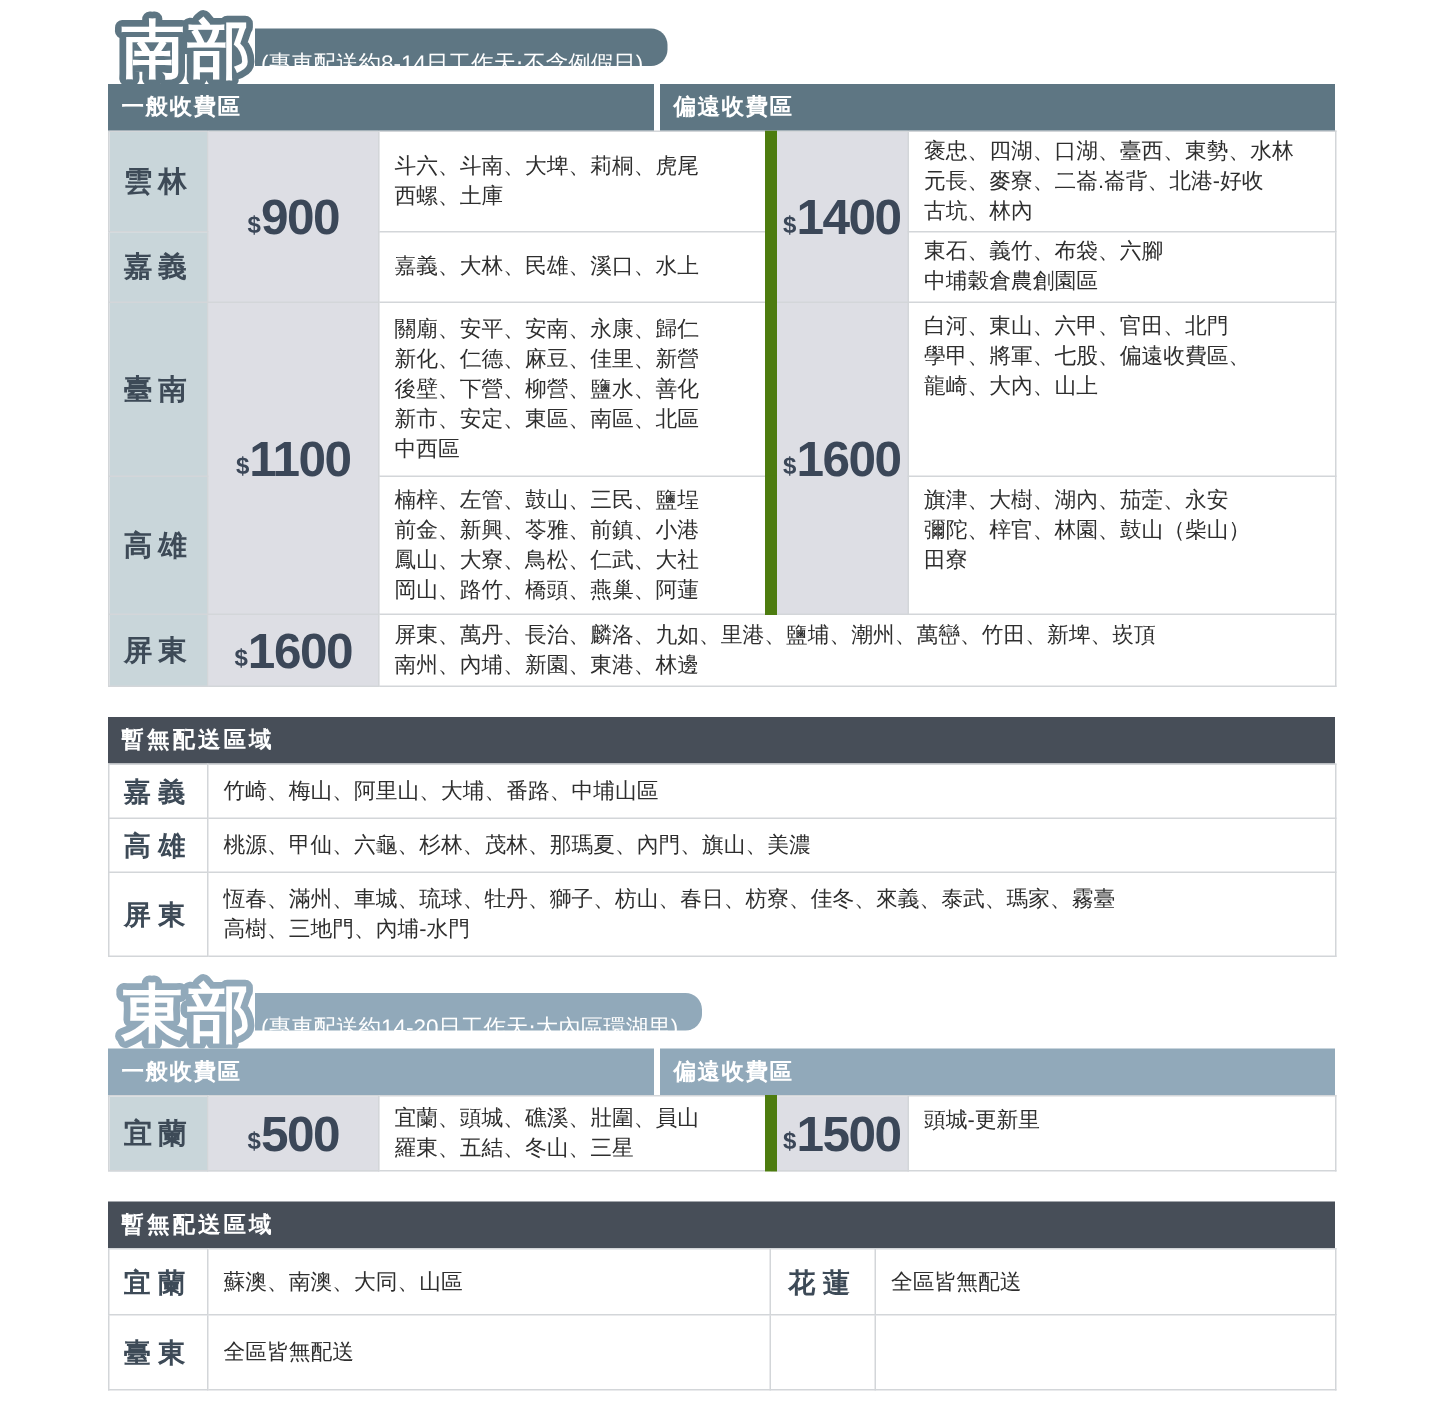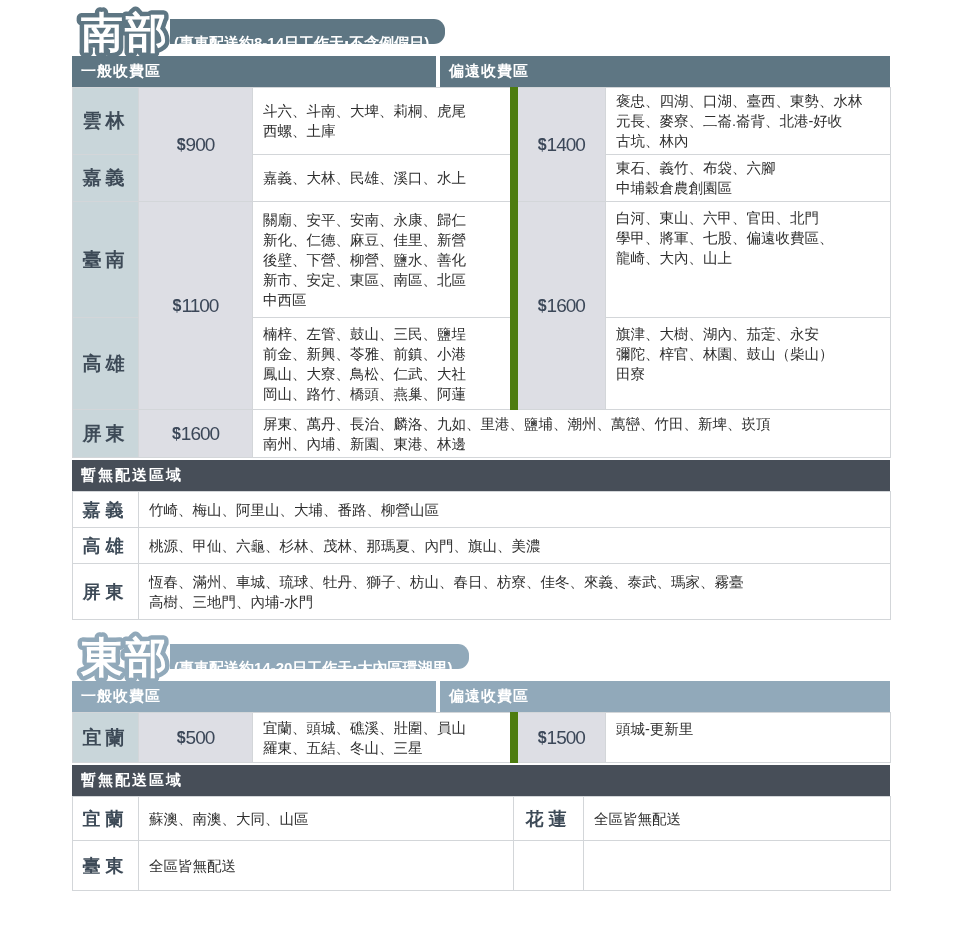--- a/index.html
+++ b/index.html
@@ -17,21 +17,21 @@
   .page{padding:8px 0 0 72px;width:892px}
   .section{width:818px}
 
   
   .section-title{display:flex;align-items:center;height:46px;margin-bottom:2px}
   .title-svg{position:relative;z-index:1;flex:0 0 auto;display:block}
   .title-text{fill:#fff;stroke-linejoin:round;paint-order:stroke fill;
     font-family:"Liberation Sans","DejaVu Sans",sans-serif;font-weight:bold;font-size:42px}
   .south .title-text{stroke:var(--south-accent)}
   .east  .title-text{stroke:var(--east-accent)}
-  .subtitle{height:25px;line-height:25px;color:#fff;font-weight:bold;font-size:15px;
+  .subtitle{height:25px;line-height:25px;color:#fff;font-weight:normal;font-size:15px;
     padding:11px 16px 0 4px;border-radius:0 11px 11px 0;margin-left:-8px;white-space:nowrap}
   .south .subtitle{background:var(--south-accent)}
   .east  .subtitle{background:var(--east-accent)}
 
   
   .band-row{display:flex;gap:4px}
   .band{color:#fff;font-weight:bold;font-size:15px;letter-spacing:1px;
     padding:6px 0 6px 9px}
   .south .band{background:var(--south-accent)}
   .east  .band{background:var(--east-accent)}
@@ -39,29 +39,29 @@
   .band.right{flex:1}
 
   
   table{border-collapse:collapse;width:818px;table-layout:fixed}
   td{border:1px solid var(--border);vertical-align:middle}
   td.region{background:var(--region-cell-bg);color:#3d4a57;font-weight:bold;
     font-size:19px;text-align:center;letter-spacing:4px}
   td.price{background:var(--price-cell-bg);text-align:center;color:var(--price-text);
     white-space:nowrap}
   td.price .cur{font-size:16px;font-weight:bold;vertical-align:1px}
-  td.price .amt{font-size:19px;font-weight:normal;letter-spacing:-1px}
+  td.price .amt{font-size:33px;font-weight:bold;letter-spacing:-1px}
   td.areas{background:#fff;font-size:14.5px;line-height:1.38;padding:3px 4px 3px 10px;
     white-space:pre-line;color:var(--body-text)}
   td.vtop{vertical-align:top;padding-top:6px}
   .gapL{border-left:8px solid #4d7c0f}
 
   
   .dark-bar{background:var(--dark-bar);color:#fff;font-weight:bold;font-size:15px;
-    letter-spacing:2px;padding:6px 0 6px 9px;margin-top:2px;width:818px}
+    letter-spacing:2px;padding:6px 0 6px 9px;margin-top:20px;width:818px}
 
   
   td.nd-region{background:#fff;color:#3d4a57;font-weight:bold;font-size:18px;
     text-align:center;letter-spacing:5px}
   .small-areas{font-size:13.5px !important;letter-spacing:-0.2px}
 
   .spacer{height:13px}
 </style>
 </head>
 <body>
@@ -152,21 +152,21 @@
     <div class="dark-bar">暫無配送區域</div>
 
     <table>
       <colgroup>
           <col style="width:66px">
           <col style="width:752px">
         </colgroup>
       <tbody>
           <tr style="height:36px">
         <td class="nd-region">嘉義</td>
-        <td class="areas">竹崎、梅山、阿里山、大埔、番路、柳營山區</td>
+        <td class="areas">竹崎、梅山、阿里山、大埔、番路、中埔山區</td>
       </tr>
       <tr style="height:36px">
         <td class="nd-region">高雄</td>
         <td class="areas">桃源、甲仙、六龜、杉林、茂林、那瑪夏、內門、旗山、美濃</td>
       </tr>
       <tr style="height:56px">
         <td class="nd-region">屏東</td>
         <td class="areas">恆春、滿州、車城、琉球、牡丹、獅子、枋山、春日、枋寮、佳冬、來義、泰武、瑪家、霧臺
 高樹、三地門、內埔-水門</td>
       </tr>

